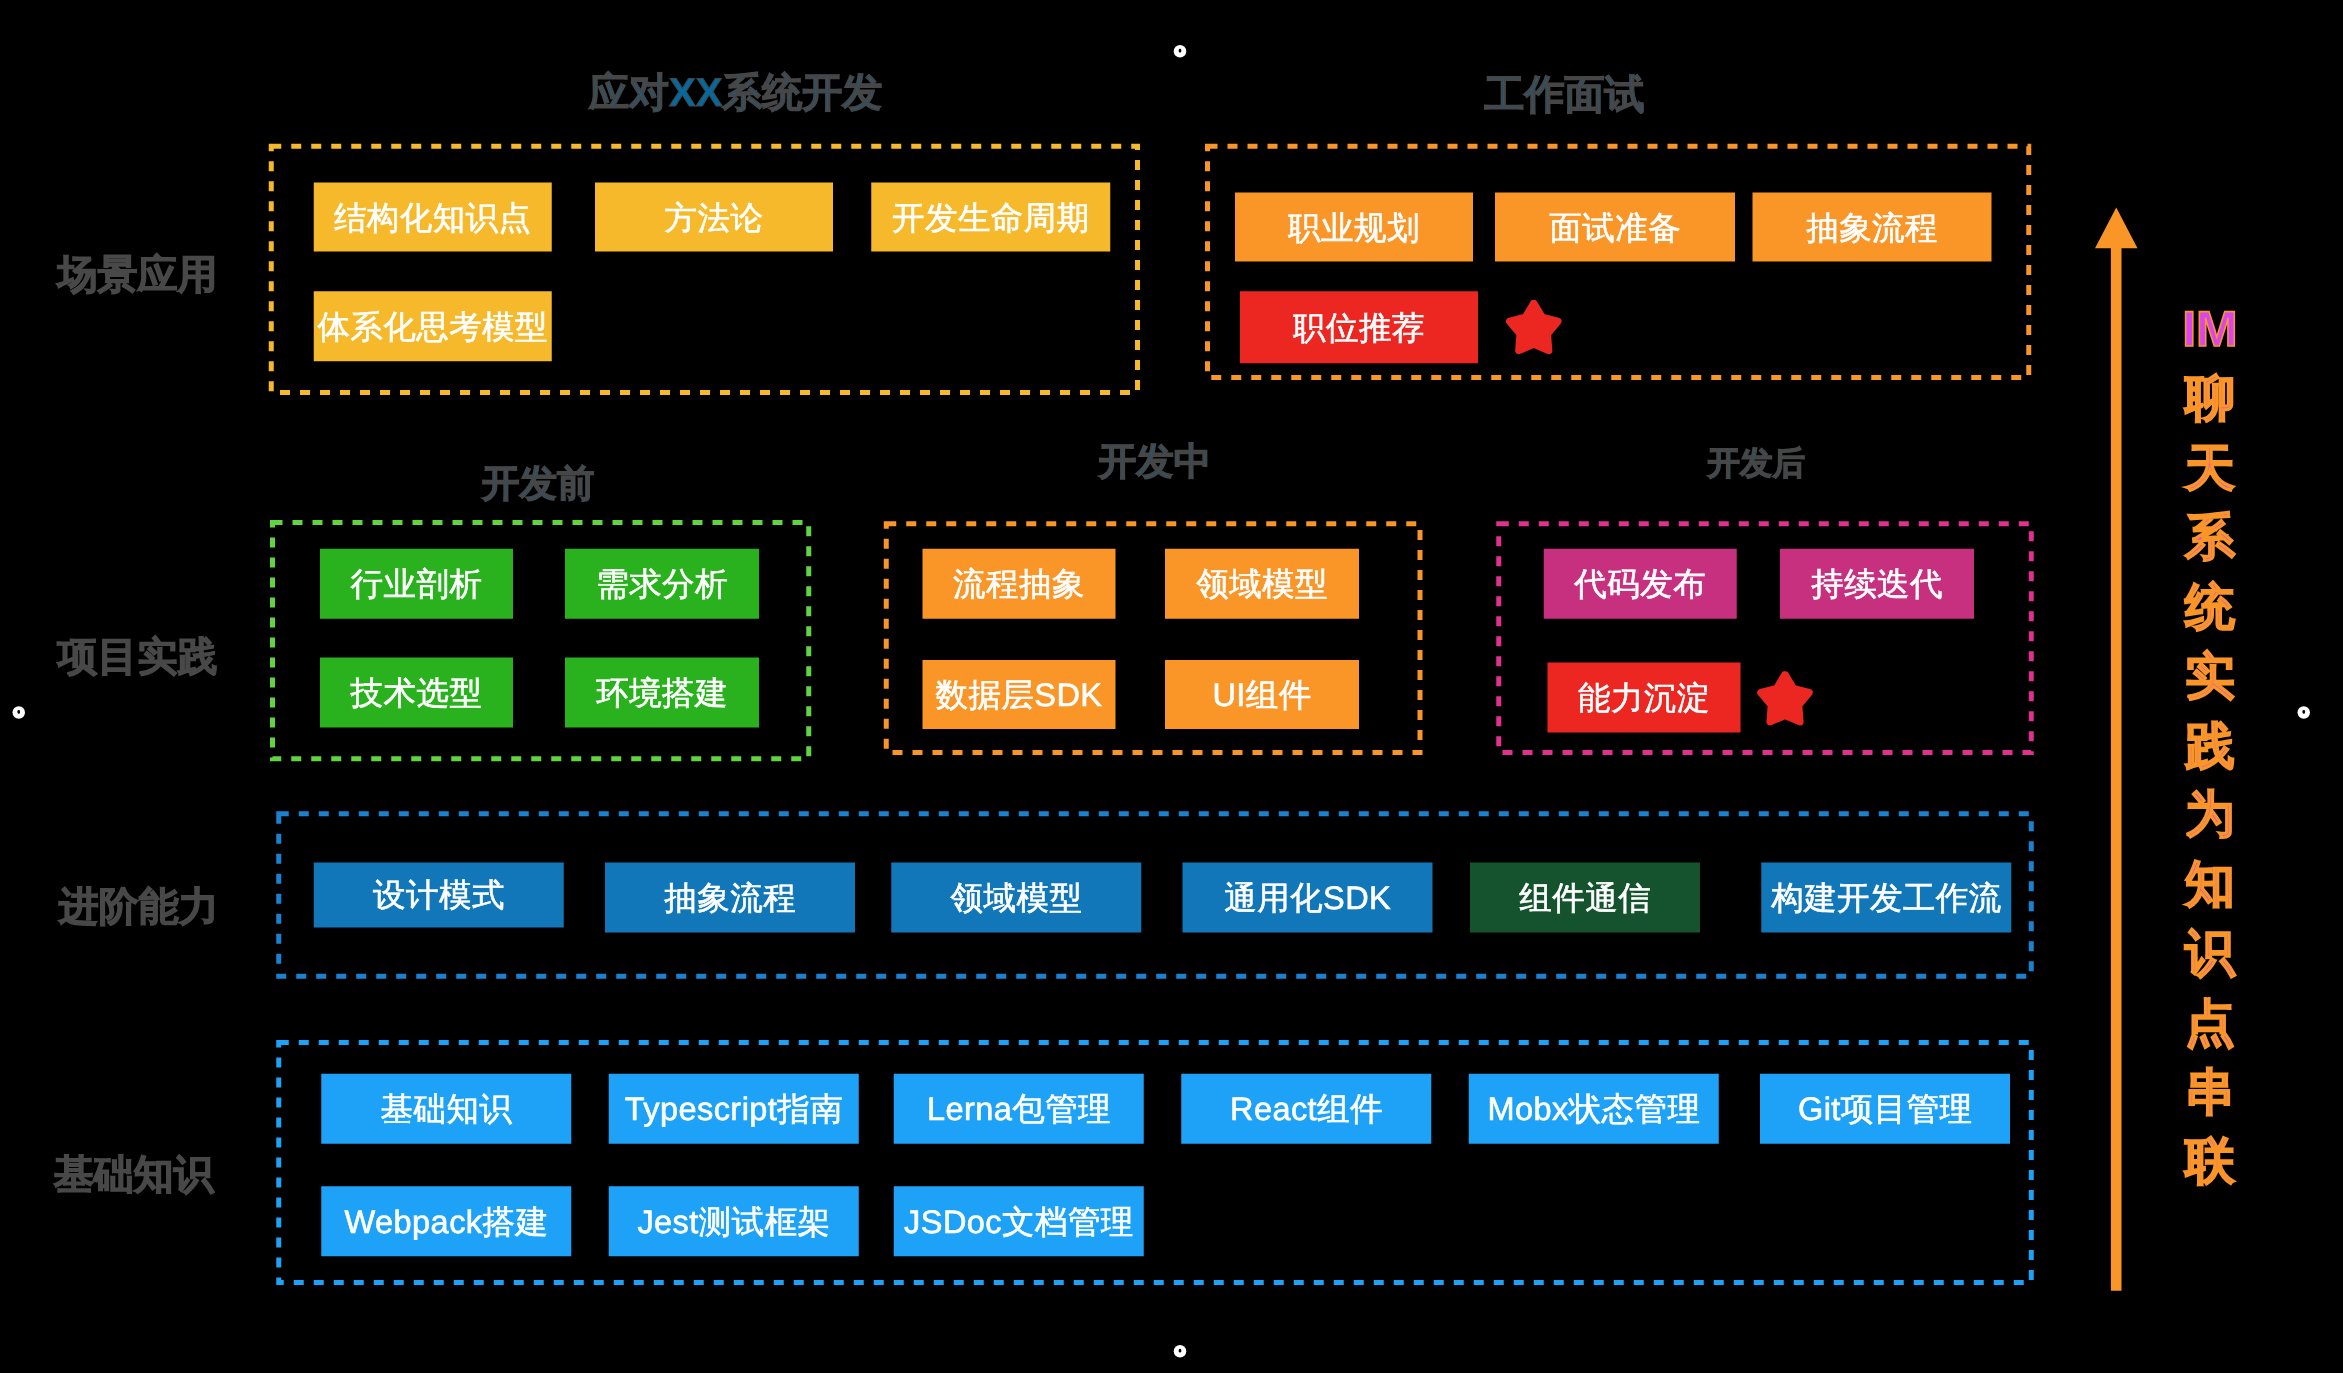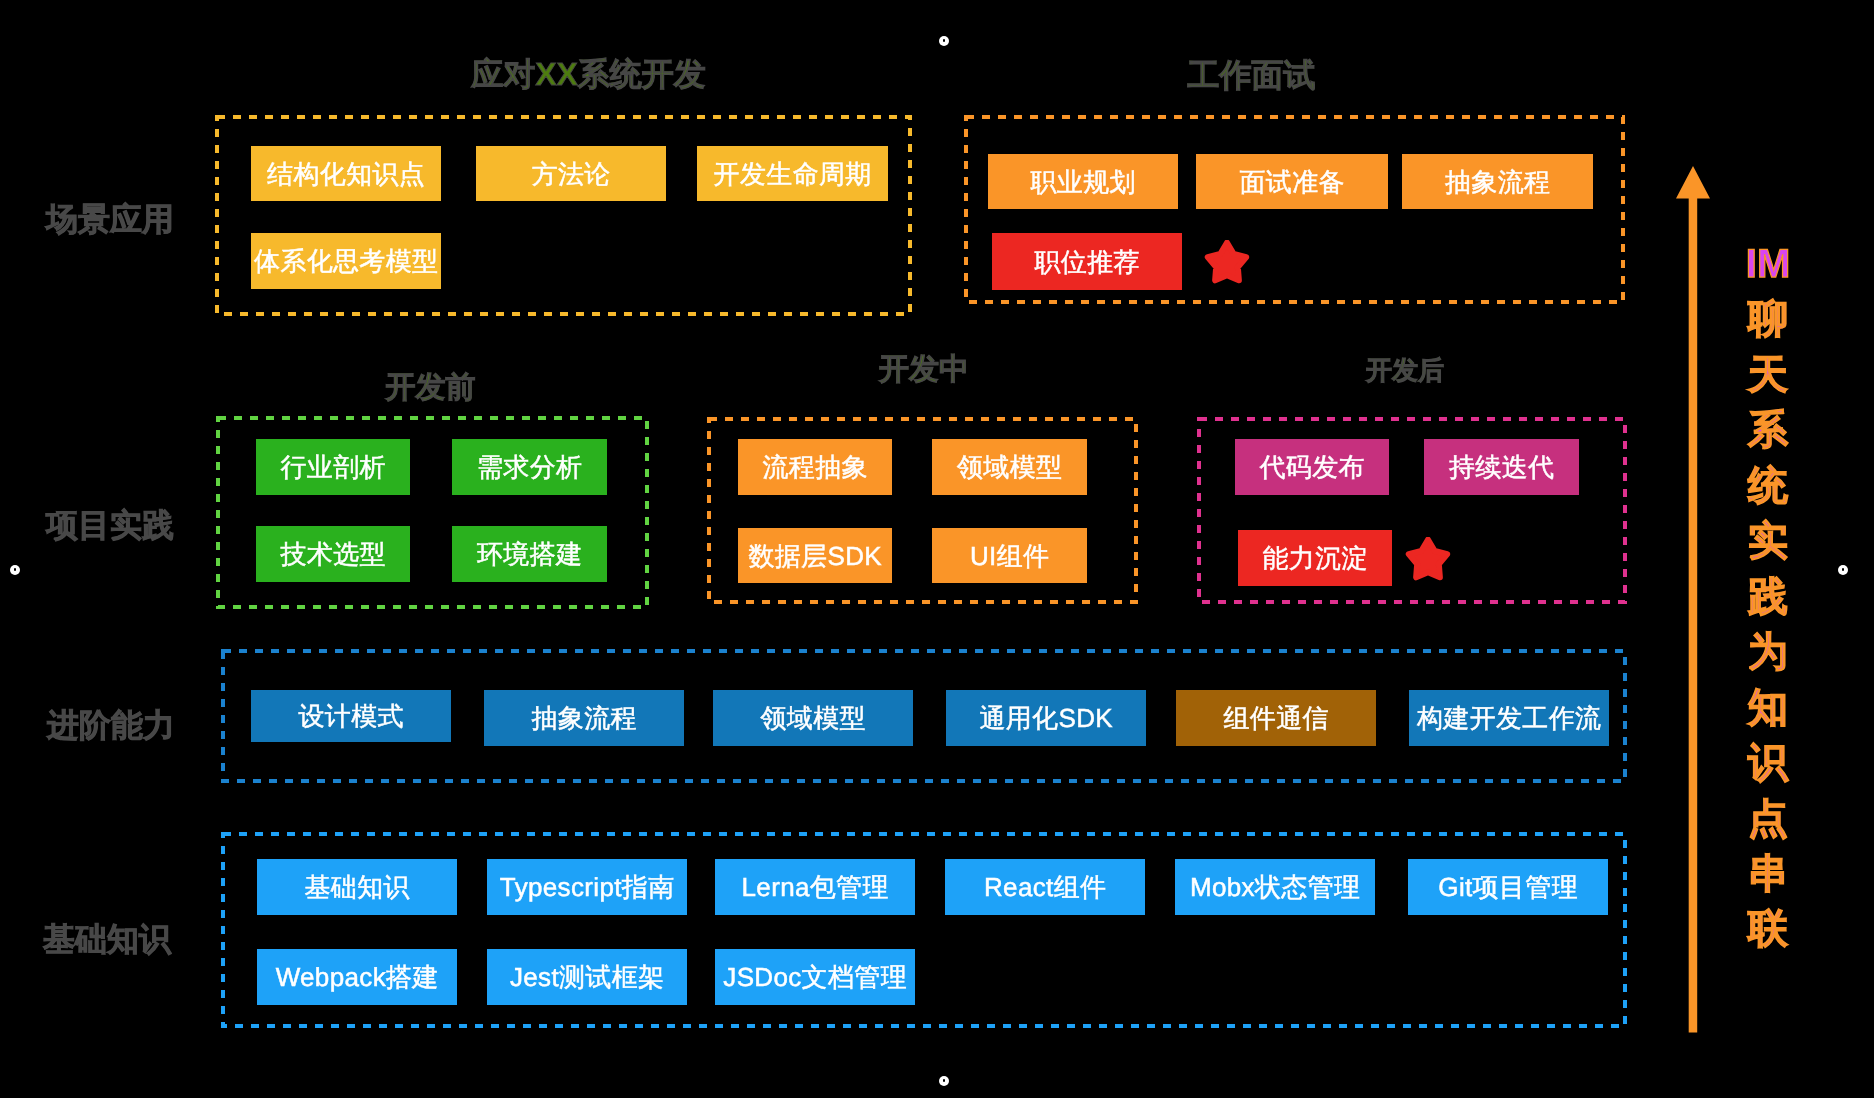--- a/index.html
+++ b/index.html
@@ -2,21 +2,21 @@
 <html><head>
 <meta charset="utf-8">
 <title>IM Chat System Practice Knowledge Map</title>
 <style>
   html,body{margin:0;padding:0;background:#000;}
   #stage{position:relative;width:1874px;height:1098px;background:#000;overflow:hidden;
          font-family:"Liberation Sans",sans-serif;-webkit-font-smoothing:antialiased;
          text-rendering:geometricPrecision;transform:translateZ(0);}
   .grp-box{position:absolute;box-sizing:border-box;background:transparent;}
   .grp-box svg{position:absolute;left:0;top:0;overflow:visible;}
-  .grp-title{position:absolute;will-change:transform;color:#4d7c0f;font-weight:bold;font-size:32px;line-height:32px;
+  .grp-title{position:absolute;will-change:transform;color:#0369a1;font-weight:bold;font-size:32px;line-height:32px;
              white-space:nowrap;text-align:center;letter-spacing:0px;
              -webkit-text-stroke:0.85px #464646;}
   .row-label{position:absolute;will-change:transform;color:#484848;font-weight:bold;font-size:32px;line-height:32px;
              white-space:nowrap;-webkit-text-stroke:0.85px #484848;}
   .chip{position:absolute;will-change:transform;box-sizing:border-box;display:flex;align-items:center;justify-content:center;
         color:#ffffff;font-size:26px;line-height:1;white-space:nowrap;letter-spacing:0.35px;text-indent:0.35px;
         -webkit-text-stroke:0.5px #ffffff;}
   .star-icon{position:absolute;}
   .handle{position:absolute;width:10px;height:10px;border-radius:50%;background:#ffffff;}
   .handle::after{content:"";position:absolute;left:4px;top:3.2px;width:2.4px;height:3.6px;
@@ -88,21 +88,21 @@
       </svg>
       <div class="grp-box" style="left: 221px; top: 649px; width: 1406px; height: 134px;">
         <svg width="1406" height="134">
           <rect x="2" y="2" width="1402" height="130" fill="none" stroke="#1b82cf" stroke-width="4" stroke-dasharray="8 8"></rect>
         </svg>
       </div>
       <div class="chip" style="left: 251px; top: 690px; width: 200px; height: 52px; background: rgb(18, 119, 184);">设计模式</div>
       <div class="chip" style="left: 484px; top: 690px; width: 200px; height: 56px; background: rgb(18, 119, 184);">抽象流程</div>
       <div class="chip" style="left: 713px; top: 690px; width: 200px; height: 56px; background: rgb(18, 119, 184);">领域模型</div>
       <div class="chip" style="left: 946px; top: 690px; width: 200px; height: 56px; background: rgb(18, 119, 184);">通用化SDK</div>
-      <div class="chip" style="left: 1176px; top: 690px; width: 200px; height: 56px; background: #a16207;">组件通信</div>
+      <div class="chip" style="left: 1176px; top: 690px; width: 184px; height: 56px; background: #14532d;">组件通信</div>
       <div class="chip" style="left: 1409px; top: 690px; width: 200px; height: 56px; background: rgb(18, 119, 184);">构建开发工作流</div>
       <div class="grp-box" style="left: 221px; top: 832px; width: 1406px; height: 196px;">
         <svg width="1406" height="196">
           <rect x="2" y="2" width="1402" height="192" fill="none" stroke="#1ea2f8" stroke-width="4" stroke-dasharray="8 8"></rect>
         </svg>
       </div>
       <div class="chip" style="left: 257px; top: 859px; width: 200px; height: 56px; background: rgb(30, 162, 248);">基础知识</div>
       <div class="chip" style="left: 487px; top: 859px; width: 200px; height: 56px; background: rgb(30, 162, 248);">Typescript指南</div>
       <div class="chip" style="left: 715px; top: 859px; width: 200px; height: 56px; background: rgb(30, 162, 248);">Lerna包管理</div>
       <div class="chip" style="left: 945px; top: 859px; width: 200px; height: 56px; background: rgb(30, 162, 248);">React组件</div>

